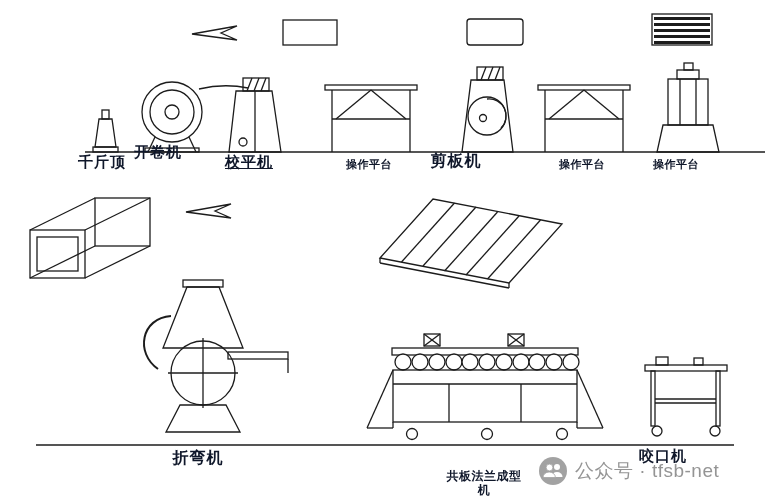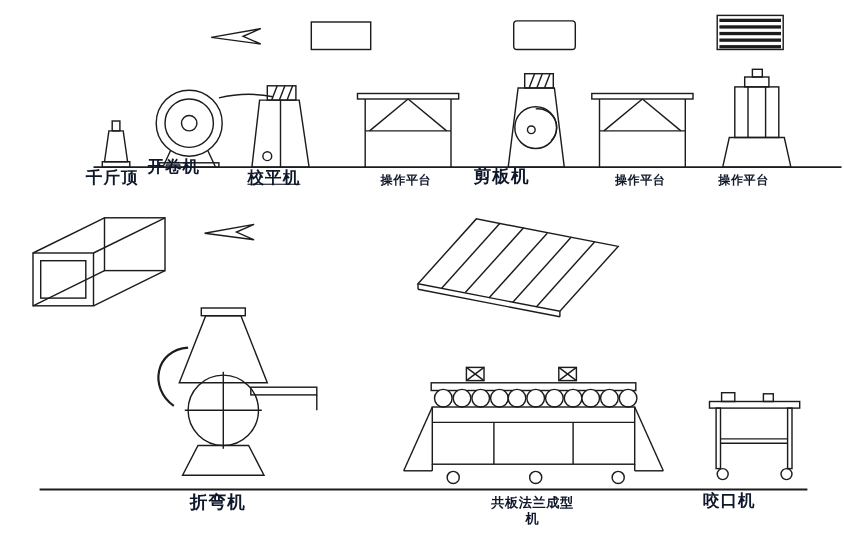--- a/index.html
+++ b/index.html
@@ -18,21 +18,21 @@
     color: #0f172a;
     font-weight: 700;
     text-align: center;
     line-height: 1.1;
     white-space: nowrap;
   }
   .lbl-lg { font-size: 16px; letter-spacing: 1px; }
   .lbl-md { font-size: 15px; letter-spacing: 1px; }
   .lbl-sm { font-size: 11px; letter-spacing: 0.5px; }
   .lbl-xs { font-size: 12px; letter-spacing: 0.5px; }
-  .flange-label { line-height: 1.2; }
+  .flange-label { line-height: 1.2; margin-top: 19px; }
   .watermark {
     position: absolute;
     left: 538px;
     top: 456px;
     display: flex;
     align-items: center;
     gap: 7px;
     color: #8c8c8c;
     opacity: 0.92;
   }
@@ -232,14 +232,24 @@
 
   <div class="lbl lbl-lg" style="left:160px; top:449px; width:76px;">折弯机</div>
 
   <div class="lbl lbl-xs flange-label" style="left:436px; top:450px; width:96px;">
     <div>共板法兰成型</div>
     <div>机</div>
   </div>
 
   <div class="lbl lbl-md" style="left:631px; top:448px; width:64px;">咬口机</div>
 
+  <div class="watermark">
+    <svg width="30" height="30" viewBox="0 0 30 30" xmlns="http://www.w3.org/2000/svg">
+      <circle cx="15" cy="15" r="14" fill="#9b9b9b"></circle>
+      <circle cx="19" cy="11" r="3" fill="#ffffff"></circle>
+      <path d="M13.5 21 a5.5 5 0 0 1 11 0 z" fill="#ffffff"></path>
+      <circle cx="11.5" cy="11.5" r="3.4" fill="#ffffff" stroke="#9b9b9b" stroke-width="0.8"></circle>
+      <path d="M5 21.5 a6.2 5.5 0 0 1 12.4 0 z" fill="#ffffff" stroke="#9b9b9b" stroke-width="0.8"></path>
+    </svg>
+    <span class="wm-text">公众号 · tfsb-net</span>
+  </div>
 
 </div>
 
 </body></html>

